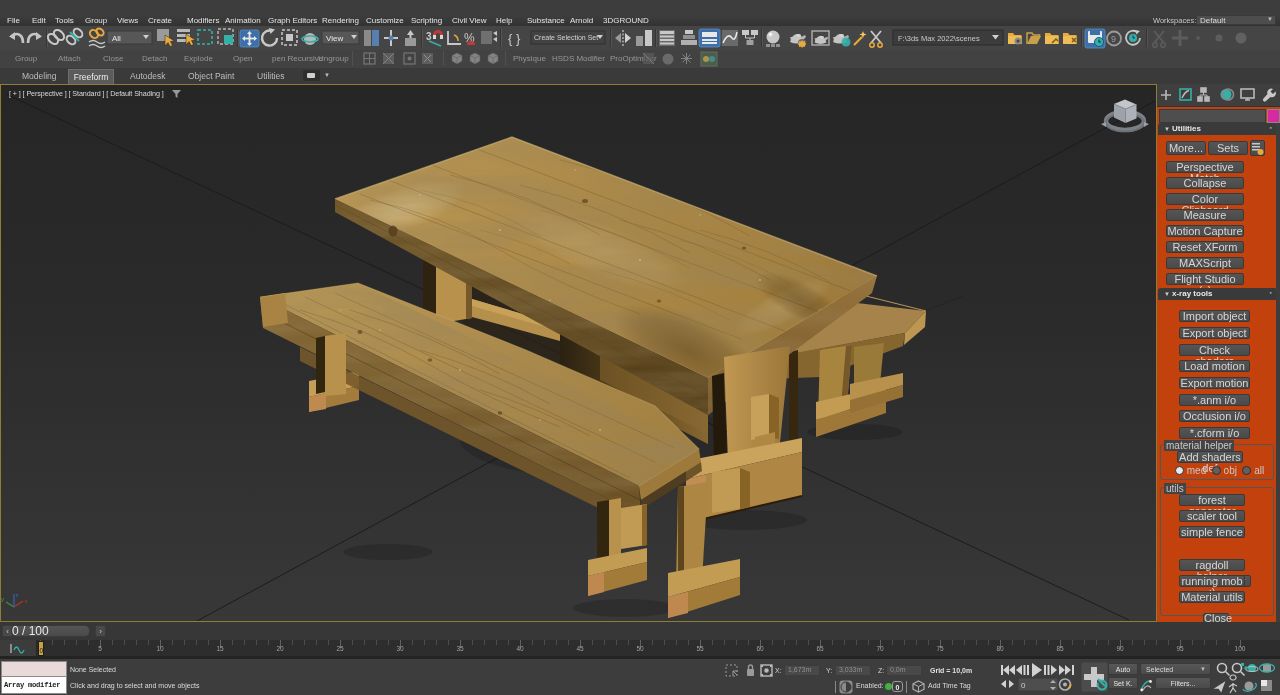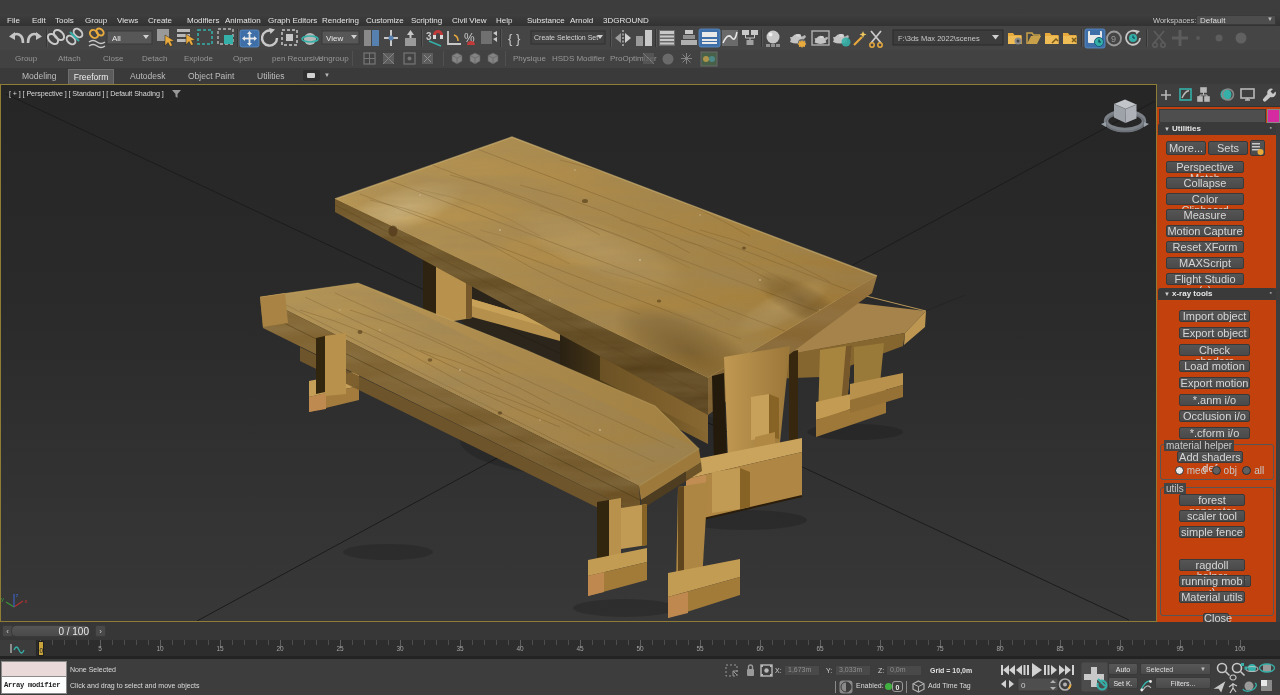--- a/index.html
+++ b/index.html
@@ -748,21 +748,21 @@
     <div class="btn" style="left:28px;top:459px;width:66px;height:12px;line-height:11px;margin-top:32px;">OMF editor</div>
     <div class="btn" style="left:22px;top:475px;width:66px;height:12px;line-height:11px;">ragdoll helper</div>
     <div class="btn" style="left:22px;top:491px;width:66px;height:12px;line-height:11px;">running mob :)</div>
     <div class="btn" style="left:22px;top:507px;width:66px;height:12px;line-height:11px;">Material utils</div>
     <div class="btn" style="left:46px;top:529px;width:26px;height:10px;line-height:9px;">Close</div>
     <div class="abs" style="left:119px;top:39px;width:4px;height:499px;background:#3d3d3d;"></div>
   </div>
 
   <div id="timeslider" class="abs">
     <div class="f" style="left:2px;top:3px;width:11px;height:12px;background:#494949;border:1px solid #3a3a3a;border-radius:2px;color:#ccc;font-size:8px;text-align:center;line-height:11px;box-sizing:border-box;">‹</div>
-    <div class="f" style="left:11px;top:3px;width:79px;height:12px;background:linear-gradient(#555,#4a4a4a);border:1px solid #3a3a3a;border-radius:5px;color:#e8e8e8;font-size:10px;text-align:right;line-height:11px;box-sizing:border-box;">0 / 100</div>
+    <div class="f" style="left:11px;top:3px;width:79px;height:12px;background:linear-gradient(#555,#4a4a4a);border:1px solid #3a3a3a;border-radius:5px;color:#e8e8e8;font-size:12px;text-align:left;line-height:11px;box-sizing:border-box;">0 / 100</div>
     <div class="f" style="left:95px;top:3px;width:11px;height:12px;background:#494949;border:1px solid #3a3a3a;border-radius:2px;color:#ccc;font-size:8px;text-align:center;line-height:11px;box-sizing:border-box;">›</div>
   </div>
 
   <div id="trackbar" class="abs">
     <div class="f" style="left:0px;top:0px;width:36px;height:16px;background:#3c3c3c;border-right:1px solid #262626;"></div>
     <svg class="abs" style="left:8px;top:3px;" width="22" height="11" viewBox="0 0 22 11">
       <line x1="3" y1="1" x2="3" y2="10" stroke="#bbb" stroke-width="1.3"></line>
       <path d="M6,7 q2.5,-6 5,0 q2.5,6 5,0" fill="none" stroke="#35b0a8" stroke-width="1.3"></path>
     </svg>
     <div class="abs" style="left:40px;top:0;width:1203px;height:5px;background:repeating-linear-gradient(90deg,#4c4c4c 0 1px,transparent 1px 12px);"></div>

